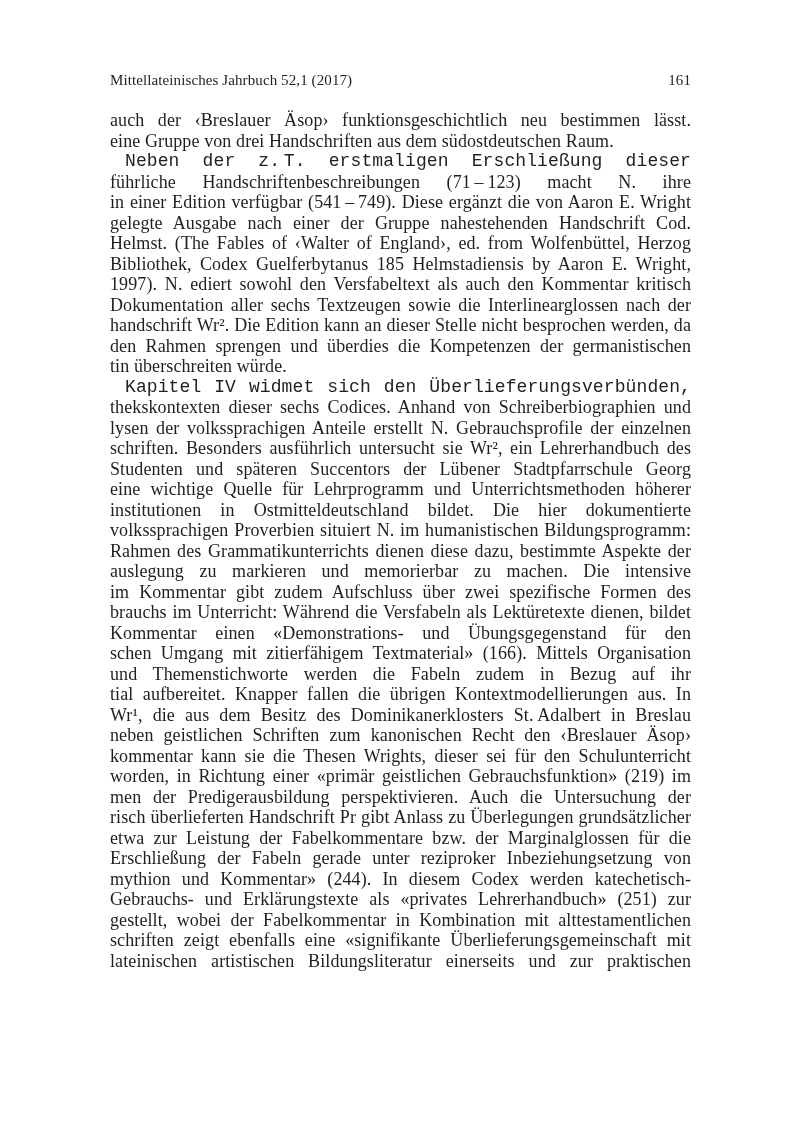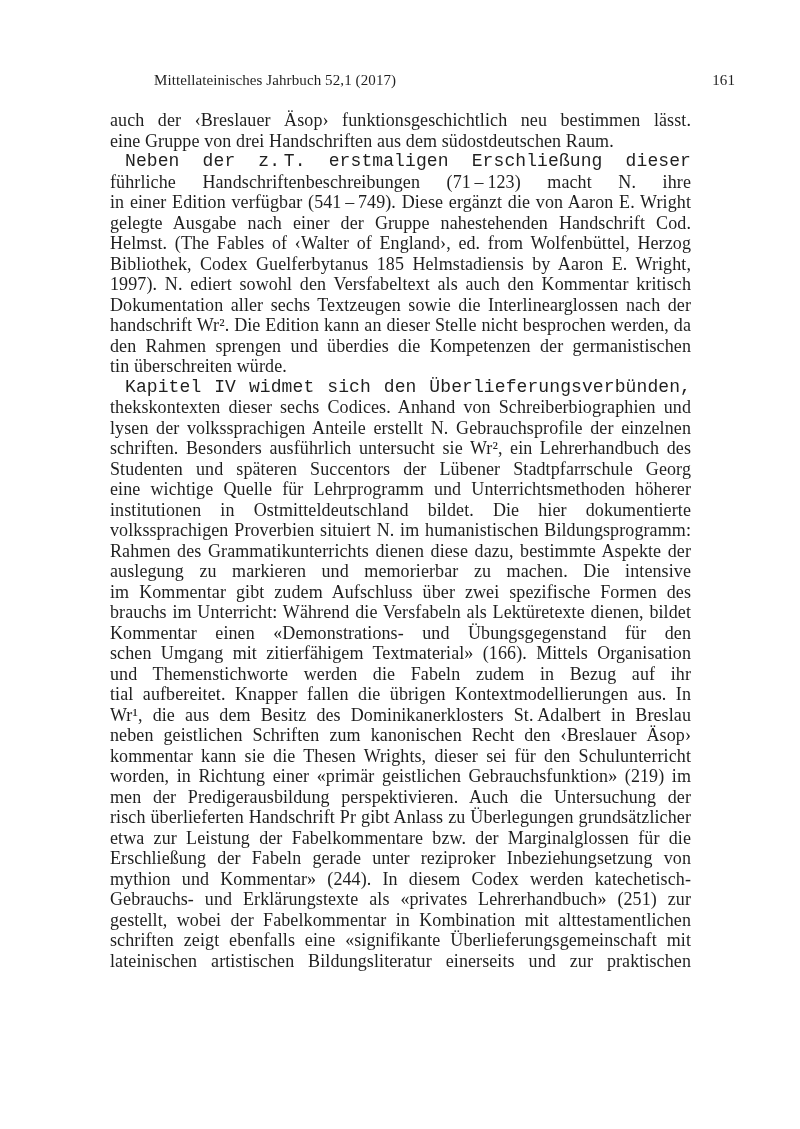--- a/index.html
+++ b/index.html
@@ -24,21 +24,20 @@
     position: absolute;
     top: 71px;
     left: 110px;
     width: 581px;
     display: flex;
     justify-content: space-between;
     align-items: baseline;
     font-size: 15px;
     line-height: 18px;
     letter-spacing: 0.1px;
-    margin-left: 44px;
   }
   .body-text {
     position: absolute;
     top: 110px;
     left: 110px;
     width: 581px;
     font-size: 18px;
   }
   .line {
     height: 20.5px;

